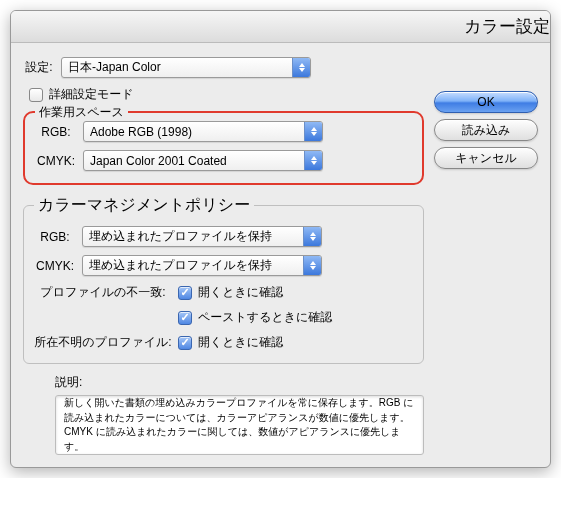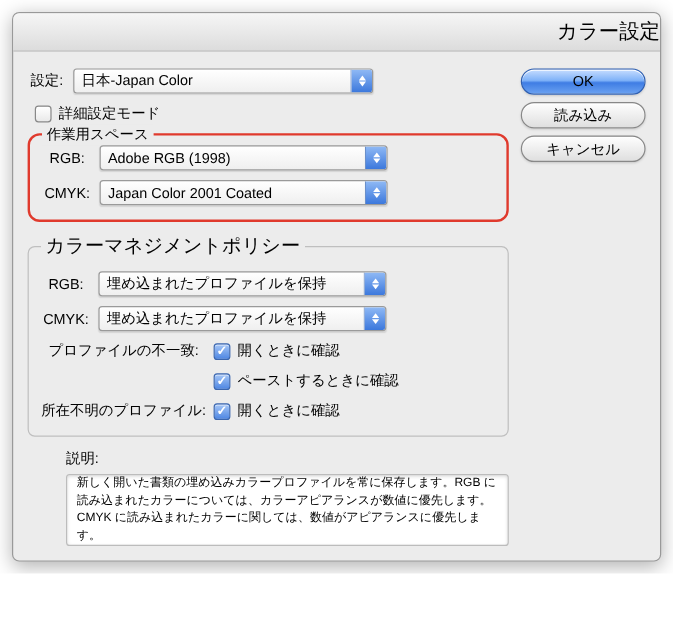--- a/index.html
+++ b/index.html
@@ -23,21 +23,21 @@
   font-size: 17px;
   background: linear-gradient(#f6f6f6, #dcdcdc);
   border-bottom: 1px solid #bbb;
 }
 .body {
   display: flex;
   padding: 14px 12px 12px 12px;
   gap: 10px;
 }
 .left { flex: 1; }
-.right { width: 104px; display: flex; flex-direction: column; gap: 6px; }
+.right { width: 104px; display: flex; flex-direction: column; gap: 6px; margin-top: 34px; }
 .row { display: flex; align-items: center; gap: 6px; margin-bottom: 8px; }
 .lbl { text-align: center; display: inline-block; }
 .lbl-settings { width: 32px; }
 .lbl-rgb { width: 42px; }
 
 .select {
   display: inline-flex;
   align-items: center;
   height: 21px;
   background: linear-gradient(#ffffff, #efefef);

